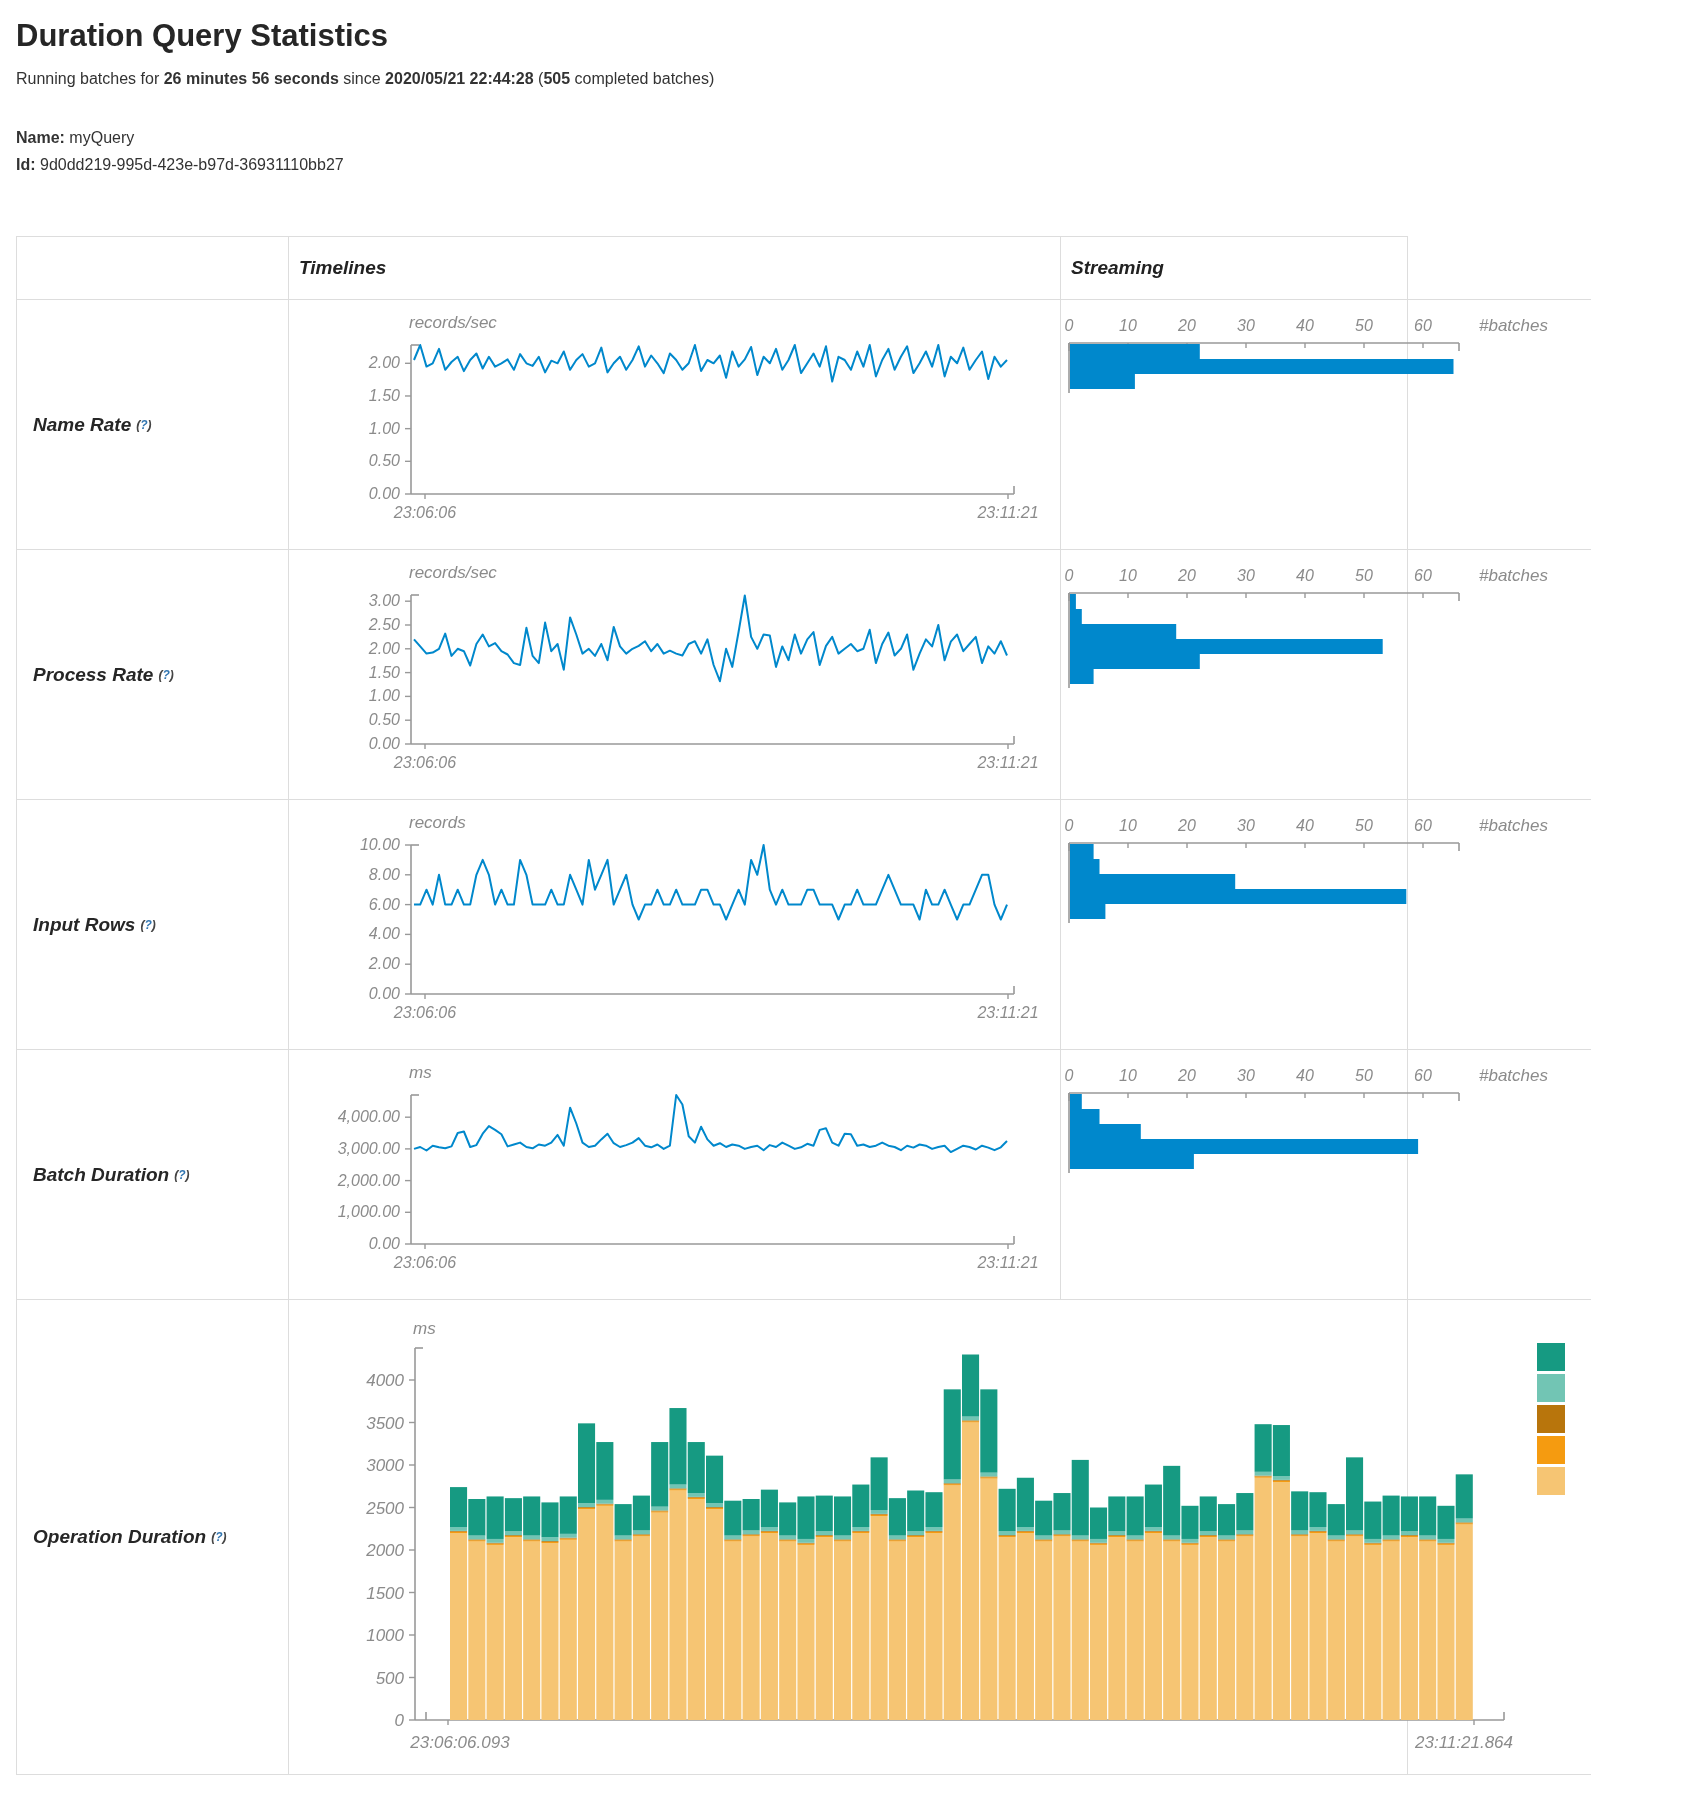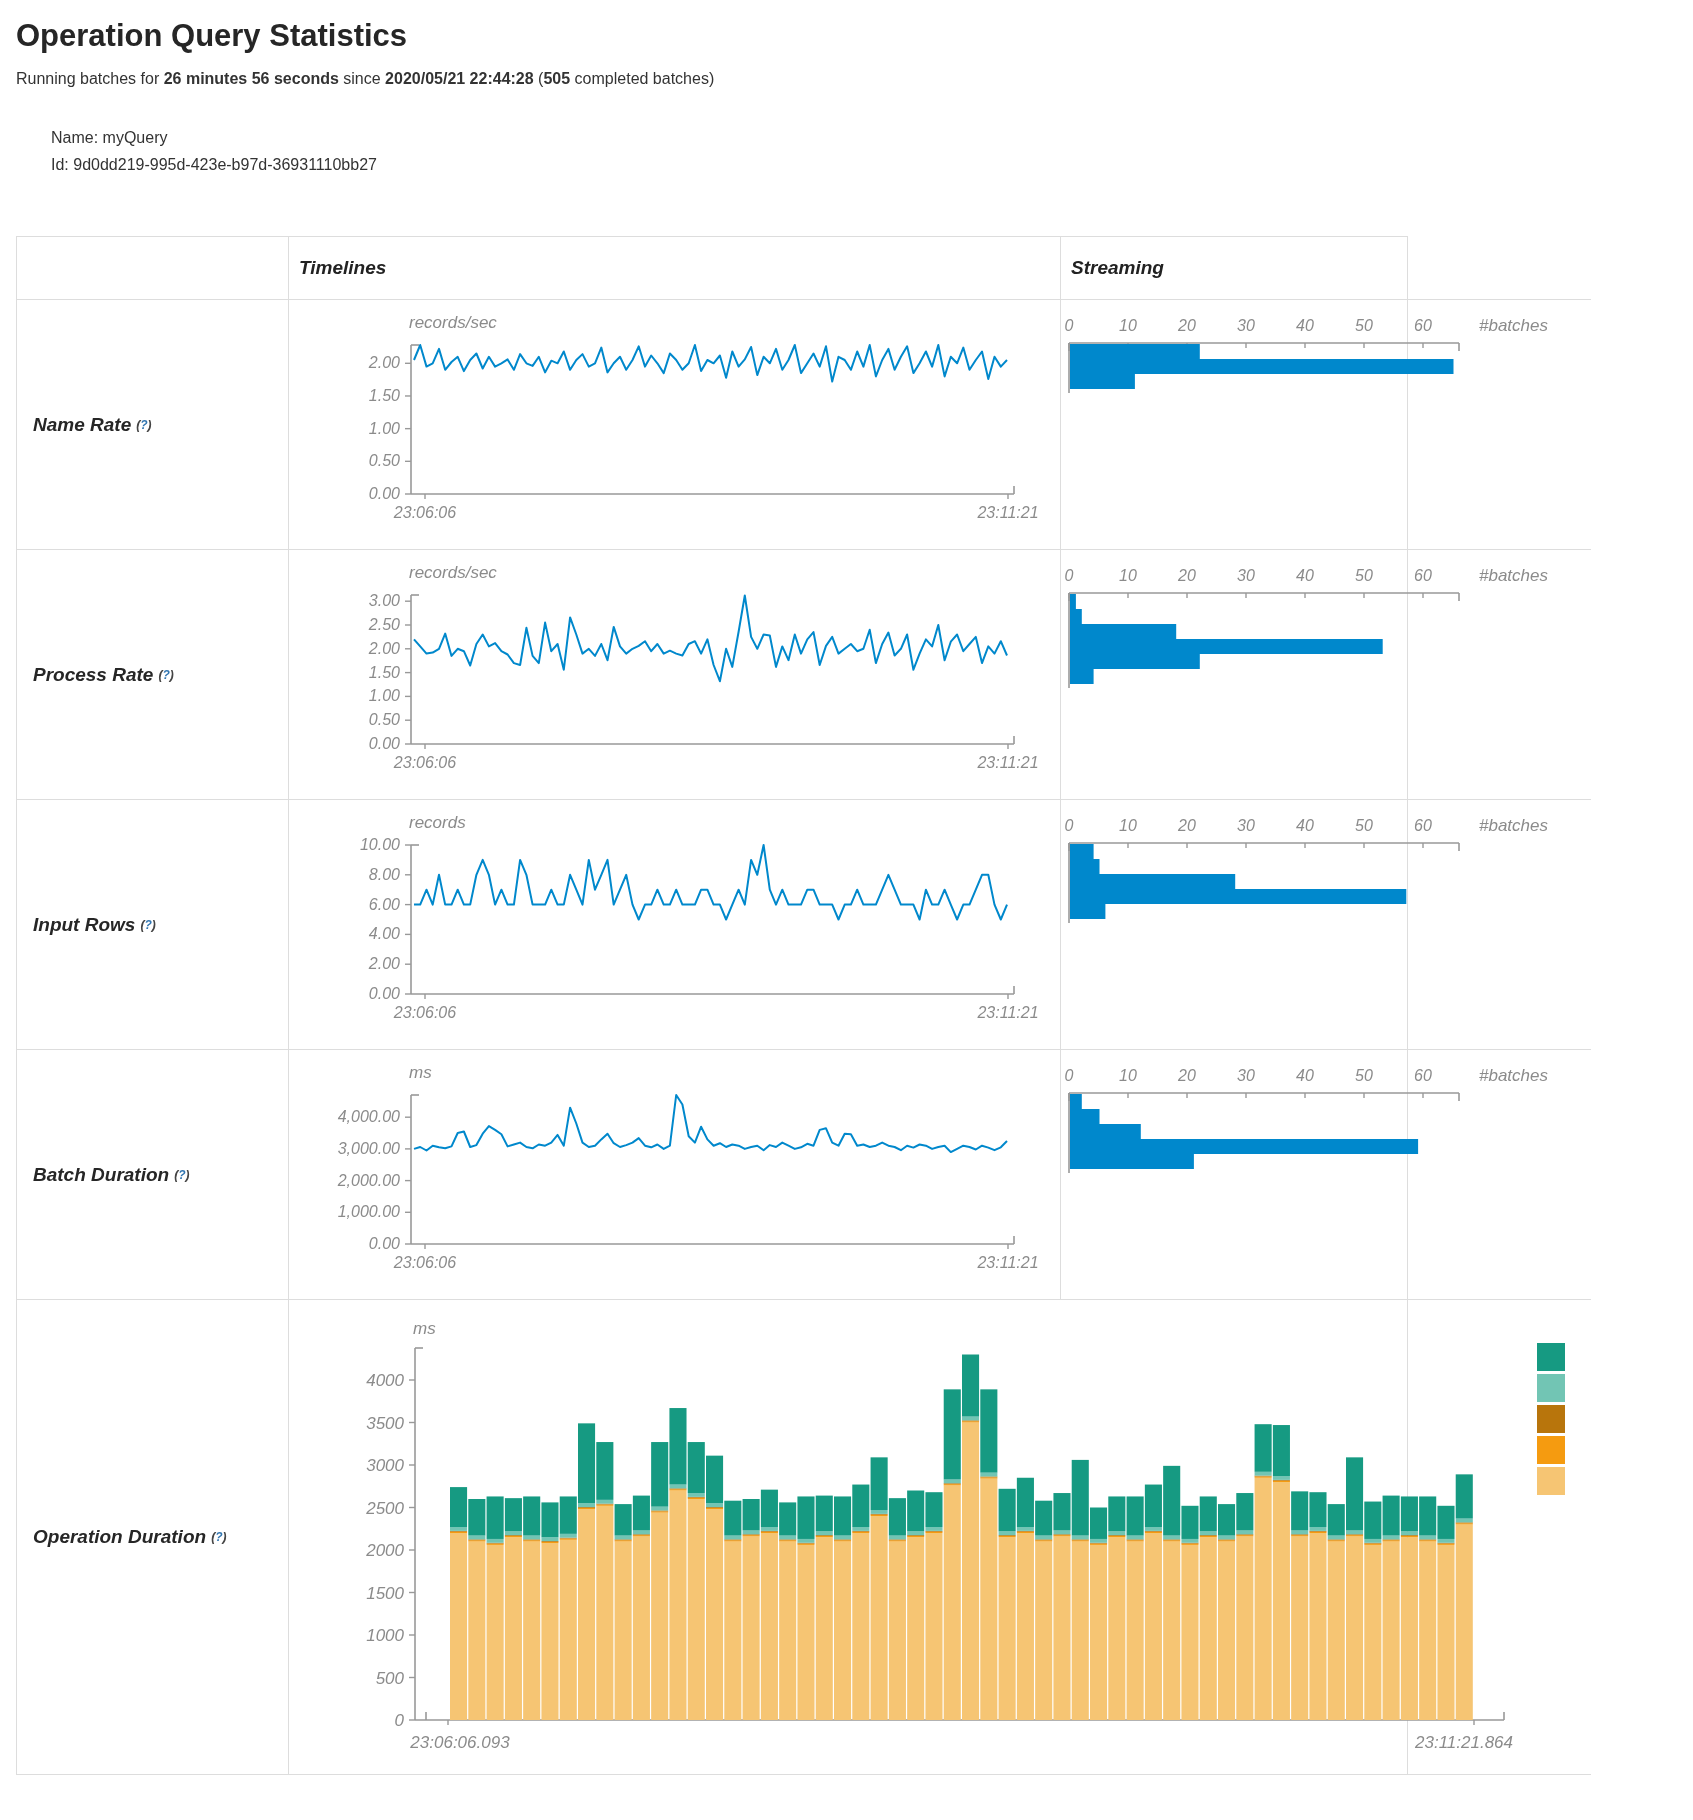--- a/index.html
+++ b/index.html
@@ -7,21 +7,21 @@
   body {
     width:1693px; height:1820px;
     font-family:"Liberation Sans","DejaVu Sans",sans-serif;
     color:#333; overflow:hidden;
   }
   .wrap { padding:12px 16px 0 16px; }
   .page-title { font-size:31px; font-weight:700; color:#262626; margin:6px 0 16px 0; letter-spacing:0; }
   .subtitle { font-size:16px; color:#333; margin:0 0 36px 0; }
   .subtitle b { font-weight:700;margin-top:40px; }
   .meta { font-size:16px; line-height:27px; margin:0 0 58px 0; }
-  .meta b { font-weight:400;margin-left:35px; }
+  .meta b { font-weight:700; }
 
   .stats-table { width:1392px; border:1px solid #ddd; border-bottom:none;font-style:italic; }
   .trow { display:grid; grid-template-columns:272px 772px 530px; }
   .trow.op { grid-template-columns:272px 1302px; }
   .trow > div { border-right:1px solid #ddd; border-bottom:1px solid #ddd; position:relative; }
   .trow > div:last-child { border-right:none; }
   .hrow > div { height:63px; display:flex; align-items:center; padding-left:10px;
                 font-size:19px; font-weight:700; color:#222; }
   .mrow > div { height:250px; }
   .oprow-h { height:475px; }
@@ -29,21 +29,21 @@
                 font-size:19px; font-weight:700; color:#262626; }
   .label-cell sup { font-size:12px; font-weight:700; color:#444; margin-left:5px; line-height:0; }
   .label-cell sup a { color:#3276b1; text-decoration:none; cursor:pointer; }
   svg { display:block; }
   svg text { font-family:"Liberation Sans","DejaVu Sans",sans-serif; }
 </style>
 </head>
 <body>
 
 <div class="wrap">
-  <h1 class="page-title">Operation Query Statistics</h1>
+  <h1 class="page-title">Duration Query Statistics</h1>
 
   <p class="subtitle"><span>Running batches for </span><b>26 minutes 56 seconds</b><span> since </span><b>2020/05/21 22:44:28</b><span> (</span><b>505</b><span> completed batches)</span></p>
 
   <div class="meta">
     <div><b>Name:</b> <span>myQuery</span></div>
     <div><b>Id:</b> <span>9d0dd219-995d-423e-b97d-36931110bb27</span></div>
   </div>
 
   <div class="stats-table">
     <div class="trow hrow">

